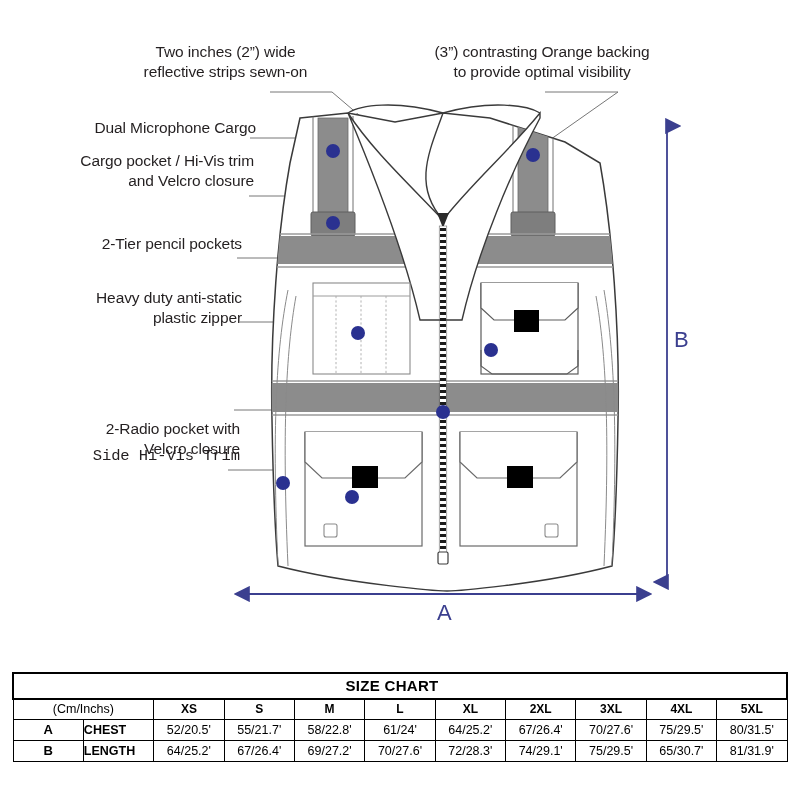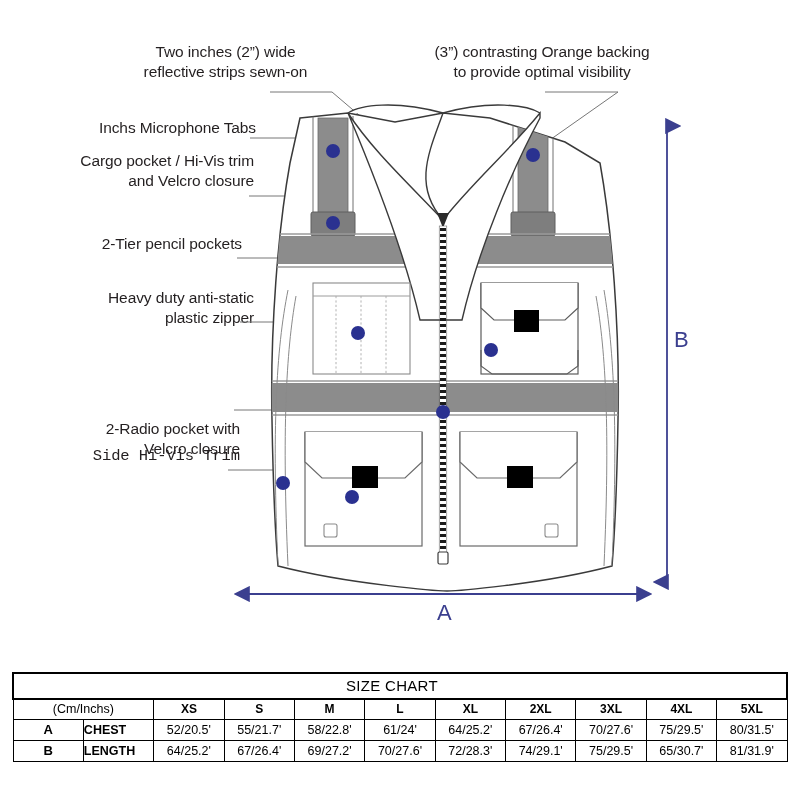--- a/index.html
+++ b/index.html
@@ -34,49 +34,49 @@
   }
   table.sizechart th,table.sizechart td{
     border:1.6px solid #000;
     text-align:center;
     font-size:12.5px;
     padding:2px 0 3px 0;
     color:#000;
     background:#fff;
   }
   table.sizechart th.title{
-    font-size:15px;font-weight:normal;letter-spacing:.3px;
+    font-size:15px;font-weight:bold;letter-spacing:.3px;
     border-width:2.4px;padding:3px 16px 4px 0;
   }
   table.sizechart th.sz{font-weight:bold;font-size:12px;}
   table.sizechart td.ab{font-weight:bold;font-size:13px;}
   table.sizechart td.part{font-weight:bold;font-size:12.5px;text-align:left;padding-left:0;}
   table.sizechart td.val{font-size:12.5px;}
   .col-ab{width:56px;}
   .col-part{width:72px;}
 </style>
 </head>
 <body>
 
 <div id="stage">
 
   <div class="callout tc" style="left:118px;top:42px;width:215px;">Two inches (2”) wide
 reflective strips sewn-on</div>
 
   <div class="callout tc" style="left:392px;top:42px;width:300px;">(3”) contrasting Orange backing
 to provide optimal visibility</div>
 
-  <div class="callout" style="left:20px;top:118px;width:236px;">Inchs Microphone Tabs</div>
+  <div class="callout" style="left:20px;top:118px;width:236px;">Dual Microphone Cargo</div>
 
   <div class="callout" style="left:-4px;top:151px;width:258px;">Cargo pocket / Hi-Vis trim
 and Velcro closure</div>
 
   <div class="callout" style="left:30px;top:234px;width:212px;">2-Tier pencil pockets</div>
 
-  <div class="callout" style="left:32px;top:288px;width:222px;text-align:right;">Heavy duty anti-static
+  <div class="callout" style="left:20px;top:288px;width:222px;text-align:right;">Heavy duty anti-static
 plastic zipper</div>
 
   <div class="callout" style="left:22px;top:376px;width:218px;margin-top:43px;">2-Radio pocket with
 Velcro closure</div>
 
   <div class="callout" style="left:40px;top:447px;width:200px;font-family:Liberation Mono, monospace;">Side Hi-Vis Trim</div>
 
   <svg id="art" viewBox="0 0 800 800">
     <defs>
       <marker id="arrUp" markerWidth="9" markerHeight="9" refX="4.5" refY="8" orient="auto">

